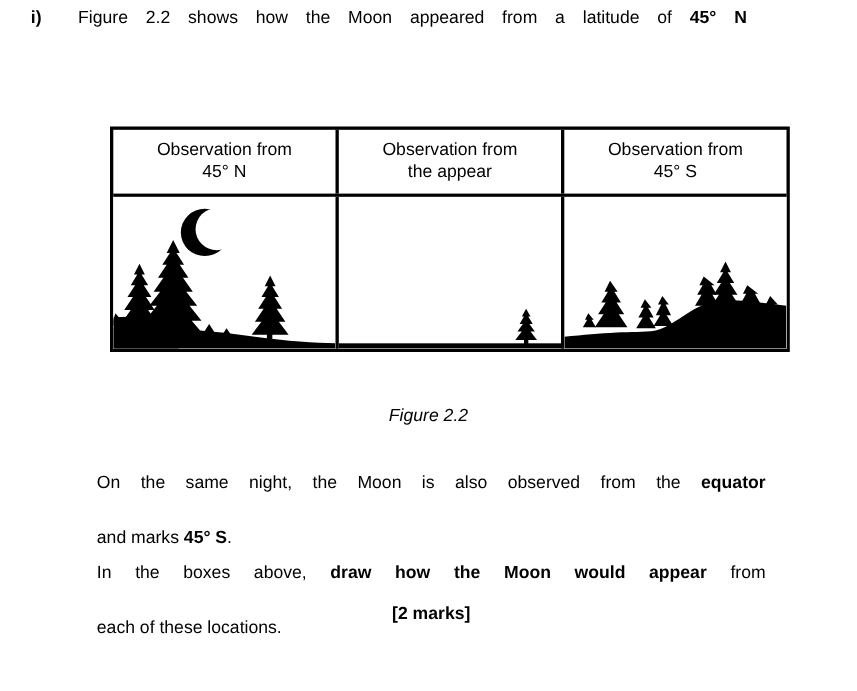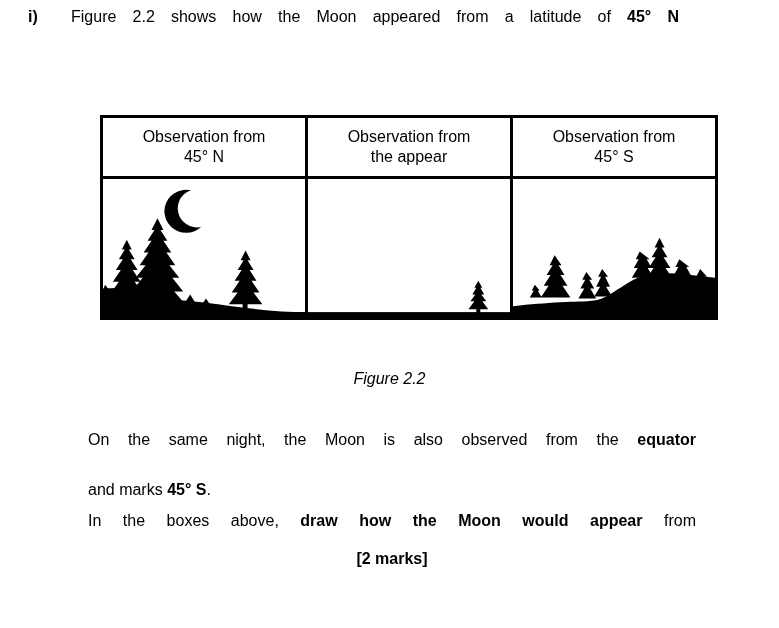--- a/index.html
+++ b/index.html
@@ -255,15 +255,16 @@
 
 <div class="fig-caption">Figure 2.2</div>
 
 <div class="para" id="para-observed">
   <span class="just-line"><span>On the same night, the Moon is also observed from the </span><b>equator</b></span>
   <span>and marks </span><b>45° S</b><span>.</span>
 </div>
 
 <div class="para" id="para-draw">
   <span class="just-line"><span>In the boxes above, </span><b>draw how the Moon would appear</b><span> from</span></span>
+  <span>each of these locations.</span>
 </div>
 
 <div class="marks">[2 marks]</div>
 
 </body></html>

